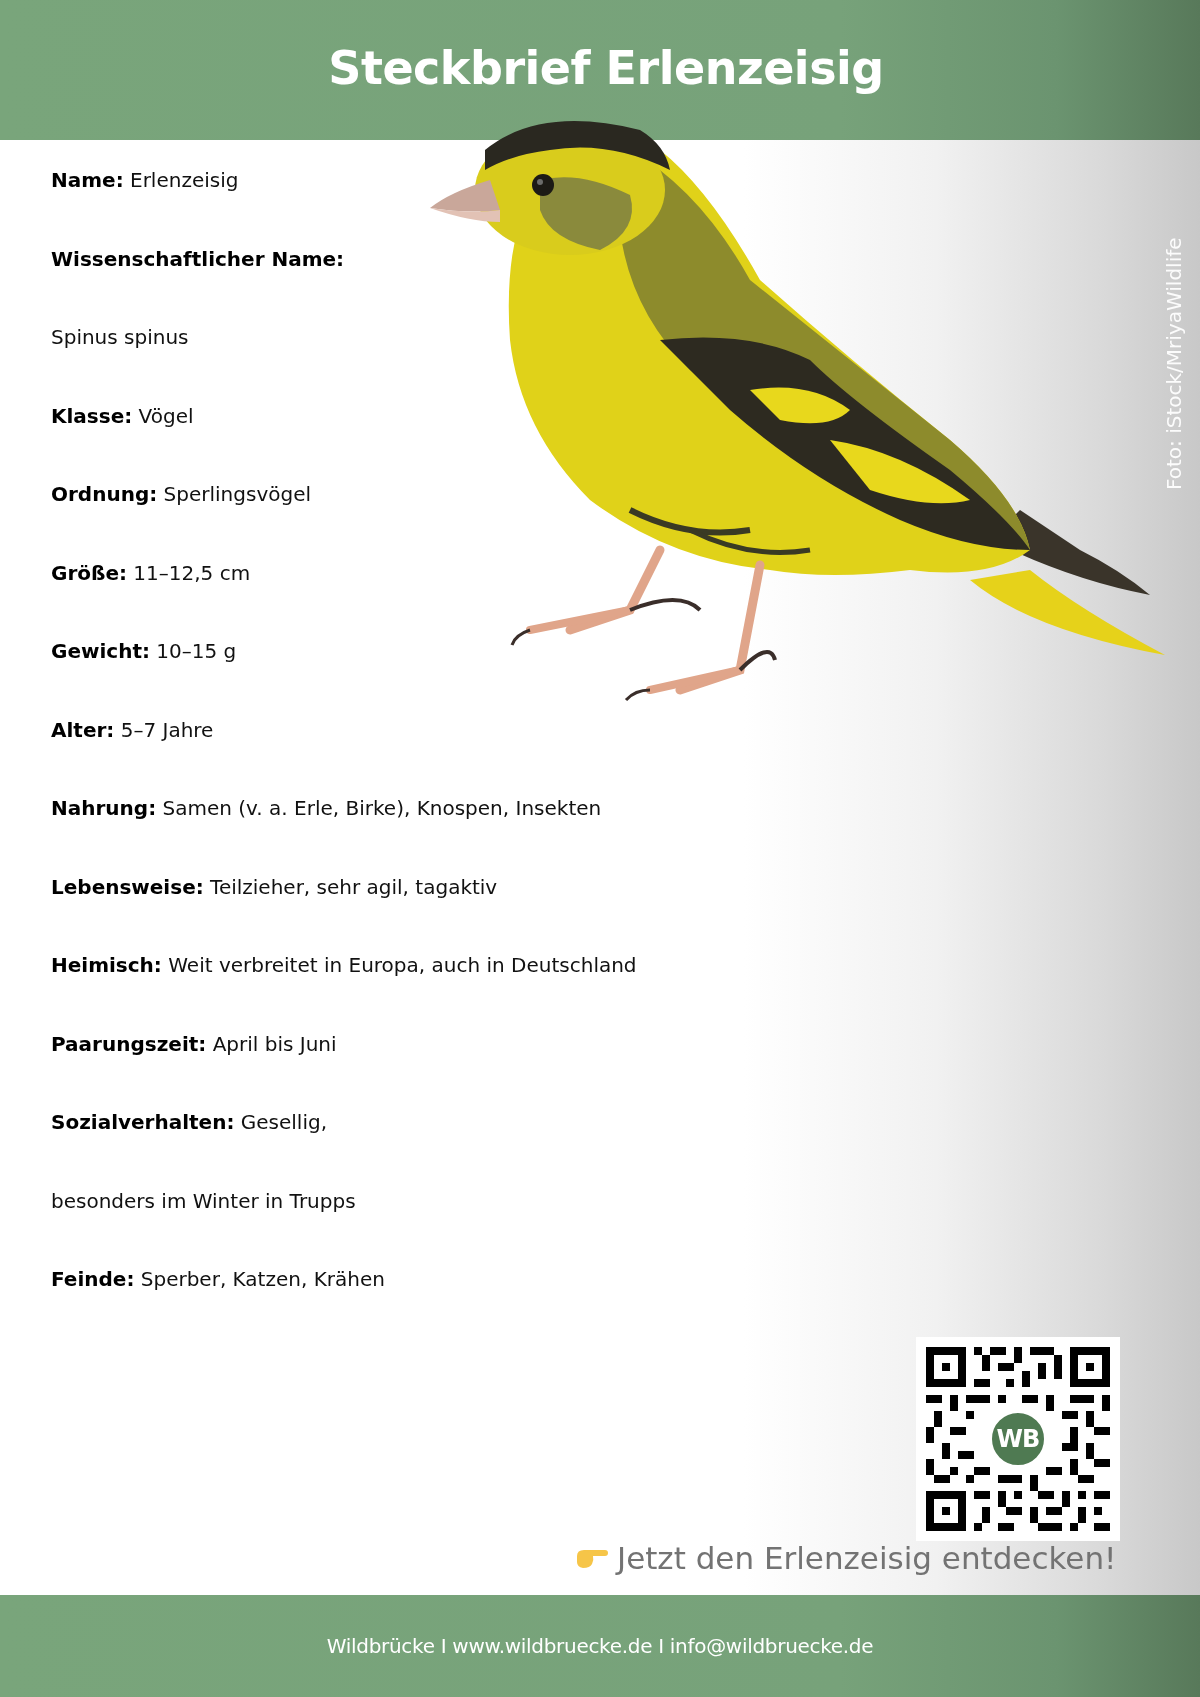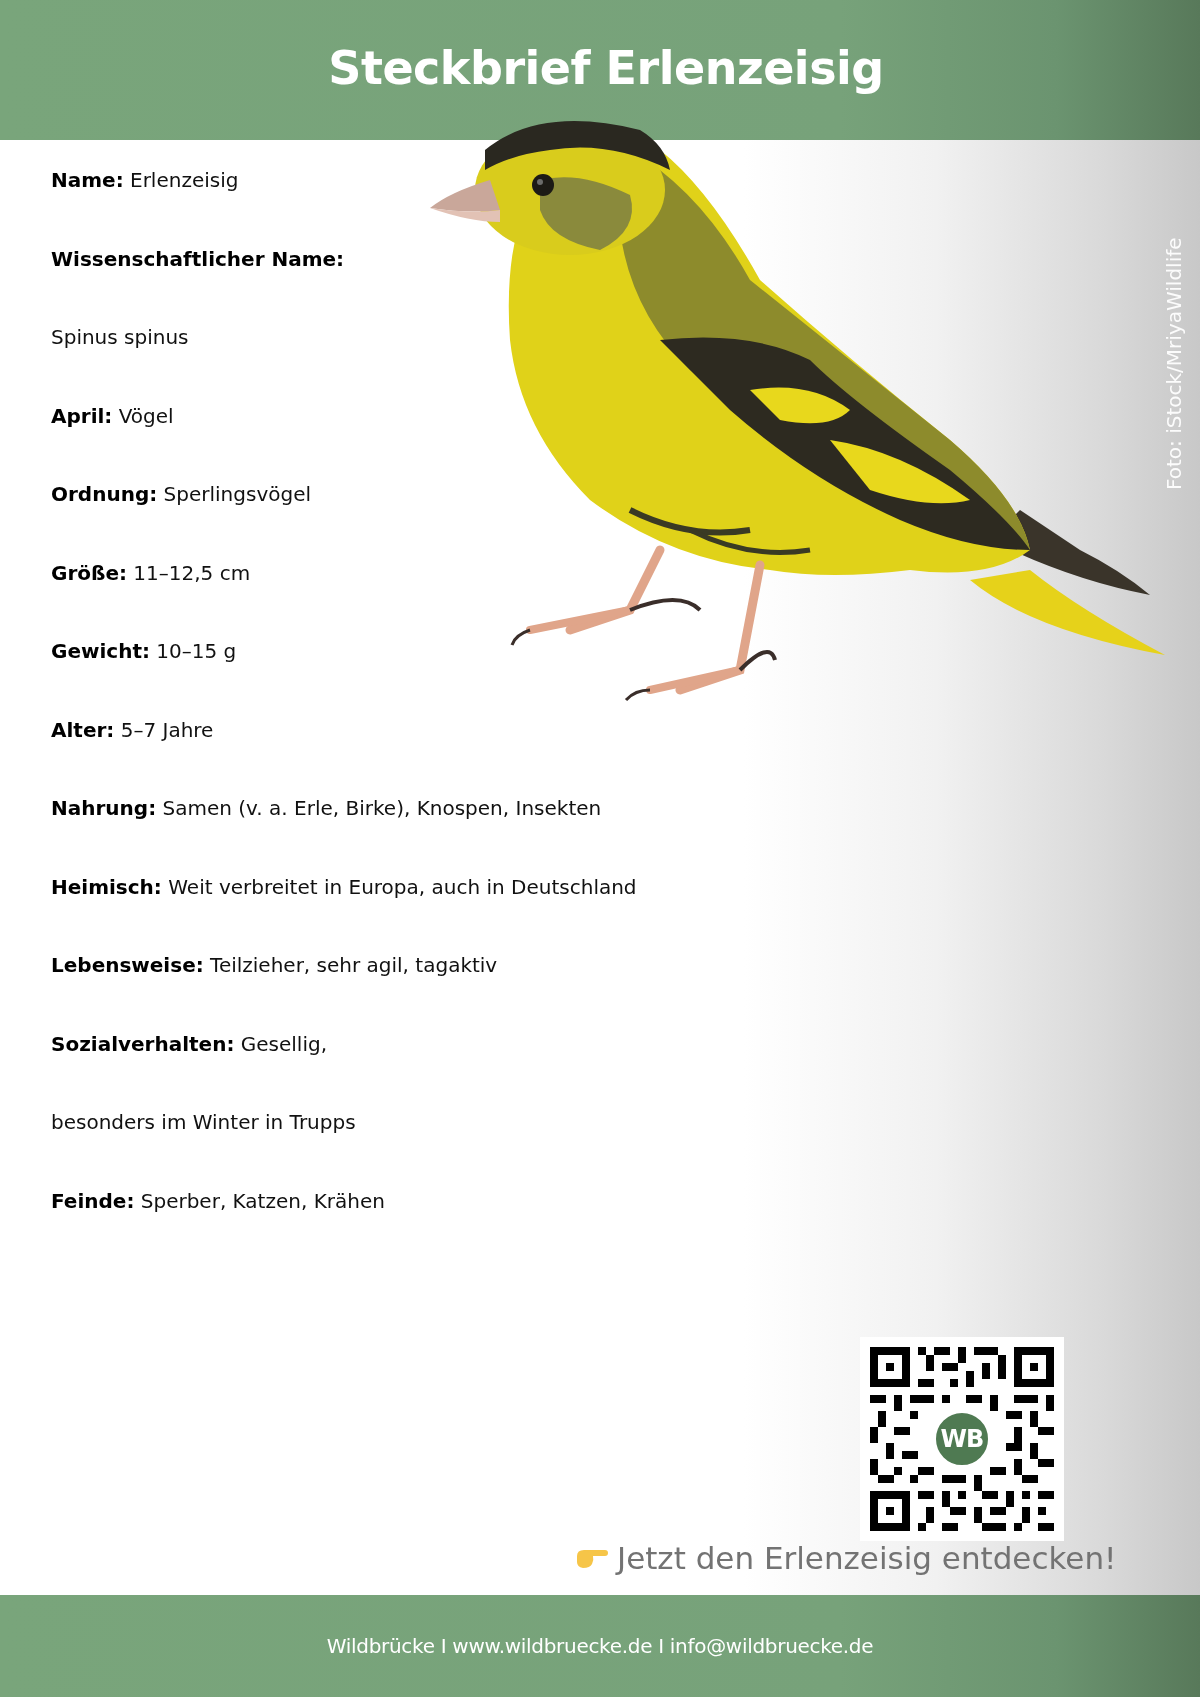--- a/index.html
+++ b/index.html
@@ -29,21 +29,21 @@
     }
     .facts { position: absolute; left: 51px; top: 155px; }
     .fact {
       height: 78.5px; font-size: 20px; color: #111; white-space: nowrap;
       line-height: 50px;
     }
     .fact .label { font-weight: bold; color: #000; }
     
     .bird { position: absolute; left: 430px; top: 110px; width: 760px; height: 660px; }
     .qr {
-      position: absolute; left: 860px; top: 1337px; width: 204px; height: 204px;
+      position: absolute; left: 916px; top: 1337px; width: 204px; height: 204px;
       background: #ffffff;
     }
     .qr svg { position: absolute; left: 10px; top: 10px; }
     .qr-logo {
       position: absolute; left: 73px; top: 73px; width: 58px; height: 58px; border-radius: 50%;
       background: #4f7a52; border: 3px solid #ffffff; box-sizing: border-box;
       color: #fff; font-weight: bold; font-size: 24px; display: flex; align-items: center; justify-content: center;
       letter-spacing: -1px;
     }
     .cta {
@@ -102,28 +102,29 @@
   <path d="M100 520 Q85 525 82 535" stroke="#3a2e2a" stroke-width="3" fill="none"></path>
   <path d="M220 580 Q205 580 196 590" stroke="#3a2e2a" stroke-width="3" fill="none"></path>
 </svg>
 
 <div class="photo-credit">Foto: iStock/MriyaWildlife</div>
 
 <div class="facts">
   <div class="fact"><span class="label">Name:</span><span> Erlenzeisig</span></div>
   <div class="fact"><span class="label">Wissenschaftlicher Name:</span><span></span></div>
   <div class="fact"><span class="label"></span><span>Spinus spinus</span></div>
-  <div class="fact"><span class="label">April:</span><span> Vögel</span></div>
+  <div class="fact"><span class="label">Klasse:</span><span> Vögel</span></div>
   <div class="fact"><span class="label">Ordnung:</span><span> Sperlingsvögel</span></div>
   <div class="fact"><span class="label">Größe:</span><span> 11–12,5 cm</span></div>
   <div class="fact"><span class="label">Gewicht:</span><span> 10–15 g</span></div>
   <div class="fact"><span class="label">Alter:</span><span> 5–7 Jahre</span></div>
   <div class="fact"><span class="label">Nahrung:</span><span> Samen (v. a. Erle, Birke), Knospen, Insekten</span></div>
+  <div class="fact"><span class="label">Lebensweise:</span><span> Teilzieher, sehr agil, tagaktiv</span></div>
   <div class="fact"><span class="label">Heimisch:</span><span> Weit verbreitet in Europa, auch in Deutschland</span></div>
-  <div class="fact"><span class="label">Lebensweise:</span><span> Teilzieher, sehr agil, tagaktiv</span></div>
+  <div class="fact"><span class="label">Paarungszeit:</span><span> April bis Juni</span></div>
   <div class="fact"><span class="label">Sozialverhalten:</span><span> Gesellig,</span></div>
   <div class="fact"><span class="label"></span><span>besonders im Winter in Trupps</span></div>
   <div class="fact"><span class="label">Feinde:</span><span> Sperber, Katzen, Krähen</span></div>
 </div>
 
 <div class="qr">
   <svg width="184" height="184" viewBox="0 0 23 23" shape-rendering="crispEdges" xmlns="http://www.w3.org/2000/svg">
     <g fill="#000">
 
       <rect x="0" y="0" width="5" height="5"></rect>

